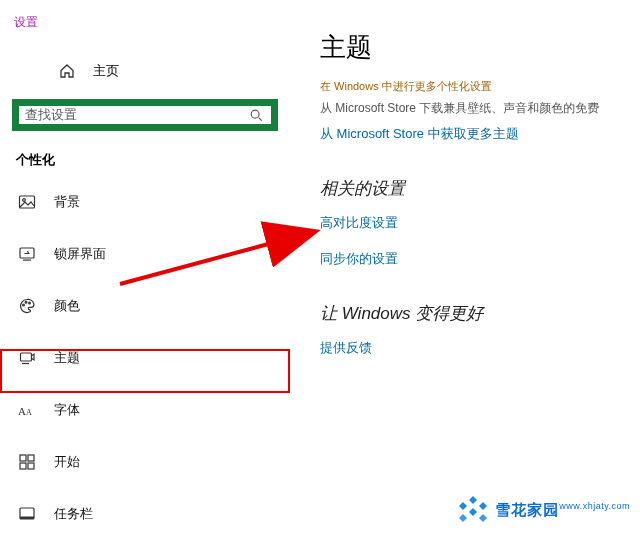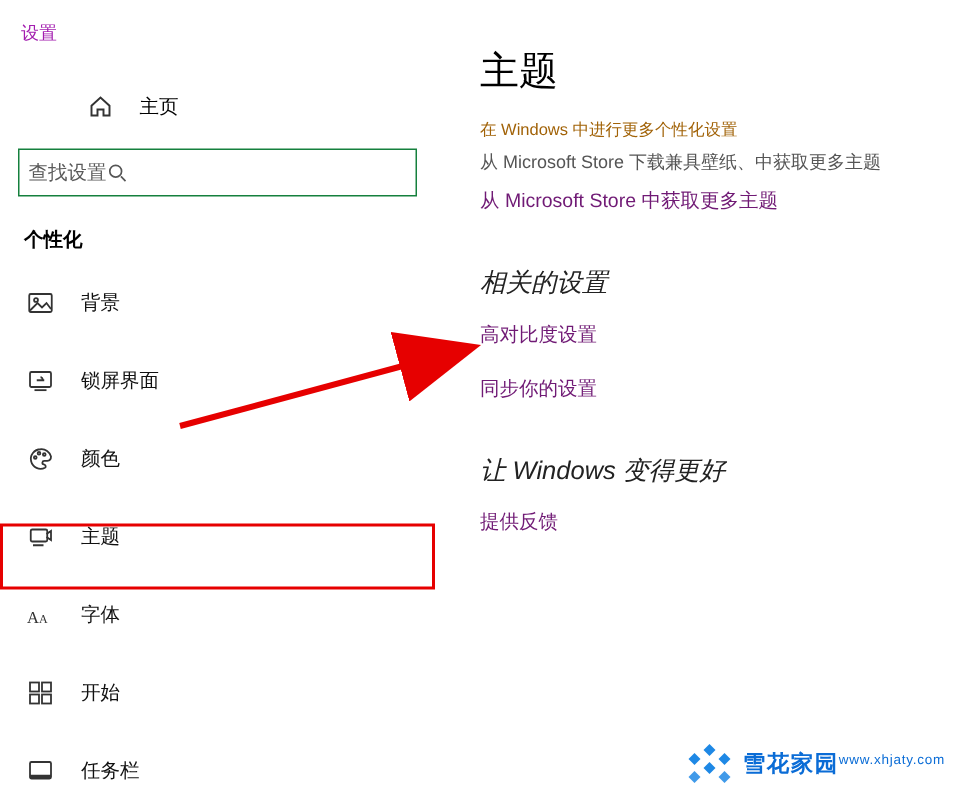--- a/index.html
+++ b/index.html
@@ -36,24 +36,25 @@
     padding: 10px 18px 14px 18px;
     gap: 18px;
     height: 44px;
     margin-left: 41px;
   }
   .home-row .icon { width: 16px; height: 16px; display:flex; align-items:center; justify-content:center; color:#333; }
   .home-row span.label { font-size: 13px; }
   .search-box {
     margin: 4px 12px 18px 12px;
     height: 32px;
-    border: 1px solid #15803d;
+    border: 7px solid #15803d;
     display: flex;
     align-items: center;
     padding: 0 8px 0 6px;
+    justify-content: space-between;
   }
   .search-box span.placeholder { color: #5a5a5a; font-size: 13px; }
   .search-box .icon { width:14px; height:14px; color:#555; }
   .category {
     font-size: 13px;
     font-weight: 600;
     padding: 2px 16px 8px 16px;
   }
   .nav { padding-top: 16px; }
   .nav-item {
@@ -84,21 +85,21 @@
     white-space: nowrap;
   }
   .helper {
     font-size: 12px;
     color: #555;
     margin-bottom: 8px;
     white-space: nowrap;
   }
   .link {
     font-size: 13px;
-    color: #701a75;
+    color: #0369a1;
     cursor: pointer;
     margin-bottom: 8px;
     display: block;
   }
   .section { margin-top: 34px; }
   .section-title {
     font-size: 17px;
     color: #222;
     margin-bottom: 14px;
     font-style: italic;
@@ -237,21 +238,21 @@
         </span>
         <span class="label">任务栏</span>
       </div>
 
     </div>
   </div>
 
   <div class="main">
     <div class="page-heading">主题</div>
     <div class="sub-line">在 Windows 中进行更多个性化设置</div>
-    <div class="helper">从 Microsoft Store 下载兼具壁纸、中获取更多主题</div>
+    <div class="helper">从 Microsoft Store 下载兼具壁纸、声音和颜色的免费</div>
     <a class="link">从 Microsoft Store 中获取更多主题</a>
 
     <div class="section">
       <div class="section-title">相关的设置</div>
       <a class="link">高对比度设置</a>
       <a class="link">同步你的设置</a>
     </div>
 
 
     <div class="section">

